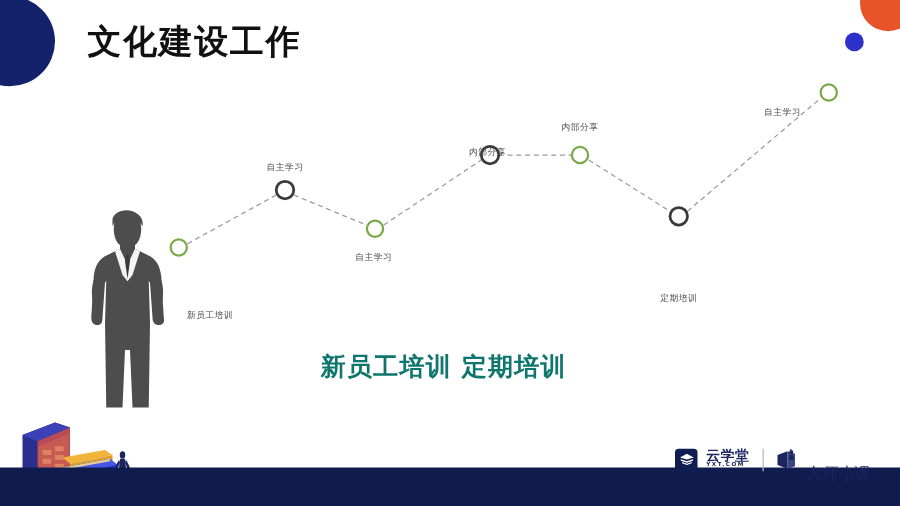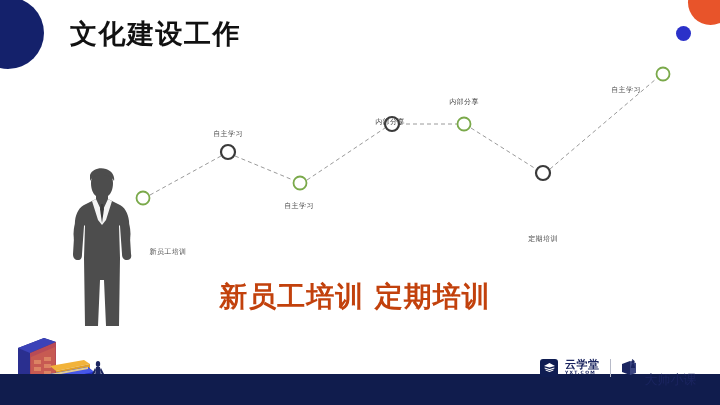--- a/index.html
+++ b/index.html
@@ -108,23 +108,23 @@
     background: #101c4d;
   }
 
   
   .headline {
     position: absolute;
     left: 0;
     top: 283px;
     width: 710px;
     text-align: center;
-    font-size: 28px;
-    font-weight: 700;
-    color: #c2410c;
+    font-size: 20px;
+    font-weight: 700;
+    color: #0f766e;
     letter-spacing: 1px;
     line-height: 1;
   }
 
   
   .logo-strip {
     position: absolute;
     left: 540px;
     top: 349px;
     display: flex;

